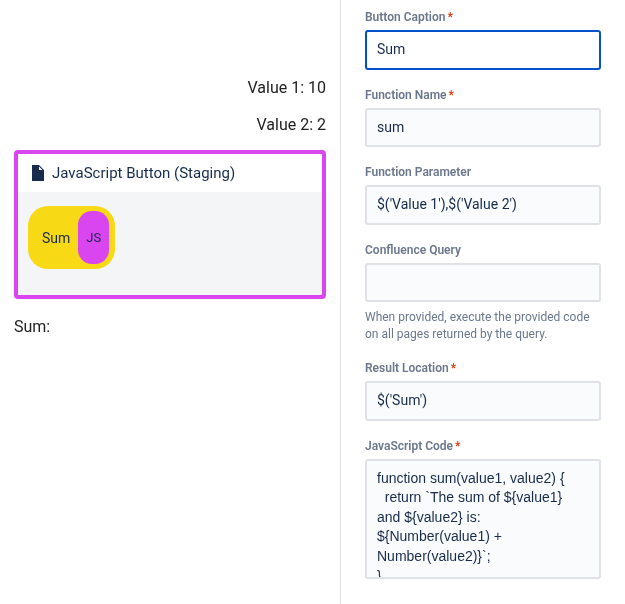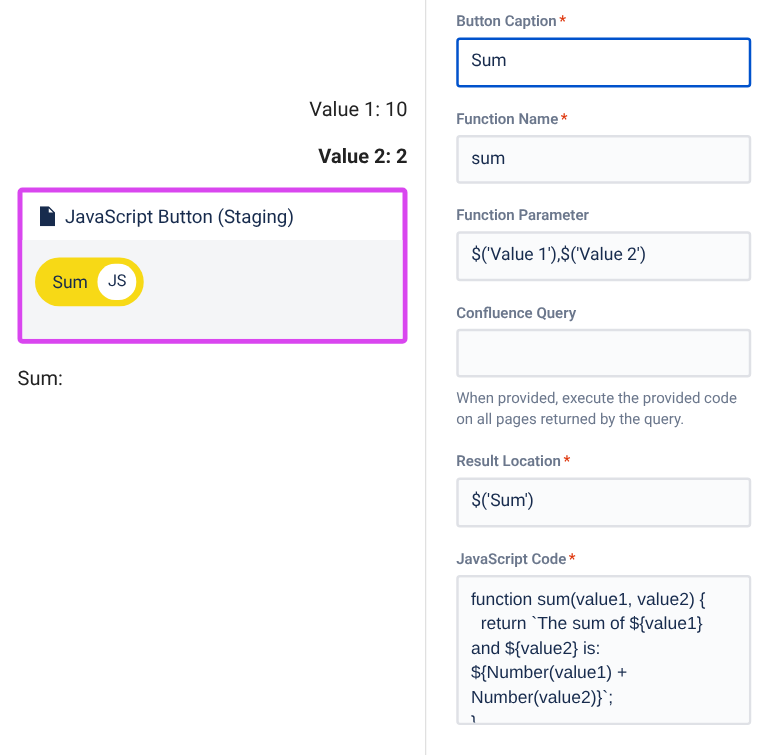--- a/index.html
+++ b/index.html
@@ -24,21 +24,21 @@
     border-left: 1px solid #e0e0e0;
     padding: 10px 24px 10px 24px;
   }
   .spacer-top { height: 64px; }
   .value-line {
     font-size: 16px;
     margin: 0 0 18px 0;
     color: #222;
     text-align: right;
   }
-  .value-line-2 { margin-bottom: 16px; font-weight: bold; }
+  .value-line-2 { margin-bottom: 16px; }
   .macro-card {
     border: 4px solid #d946ef;
     border-radius: 4px;
     background: #fff;
     padding: 0;
     margin: 0 0 18px 0;
   }
   .macro-header {
     display: flex;
     align-items: center;
@@ -54,23 +54,23 @@
   .pill {
     display: inline-flex;
     align-items: center;
     background: #F7D916;
     border-radius: 20px;
     padding: 5px 6px 5px 14px;
     font-size: 14px;
   }
   .pill-label { margin-right: 8px; color: #172B4D; font-weight: 400; }
   .pill-badge {
-    background: #ffffff;
+    background: #d946ef;
     border-radius: 14px;
-    padding: 7px 8px;
+    padding: 19px 8px;
     font-size: 13px;
     color: #172B4D;
   }
   .sum-line {
     font-size: 16px;
     color: #222;
     margin-top: 2px;
   }
 
   .field-group { margin-bottom: 18px; }

